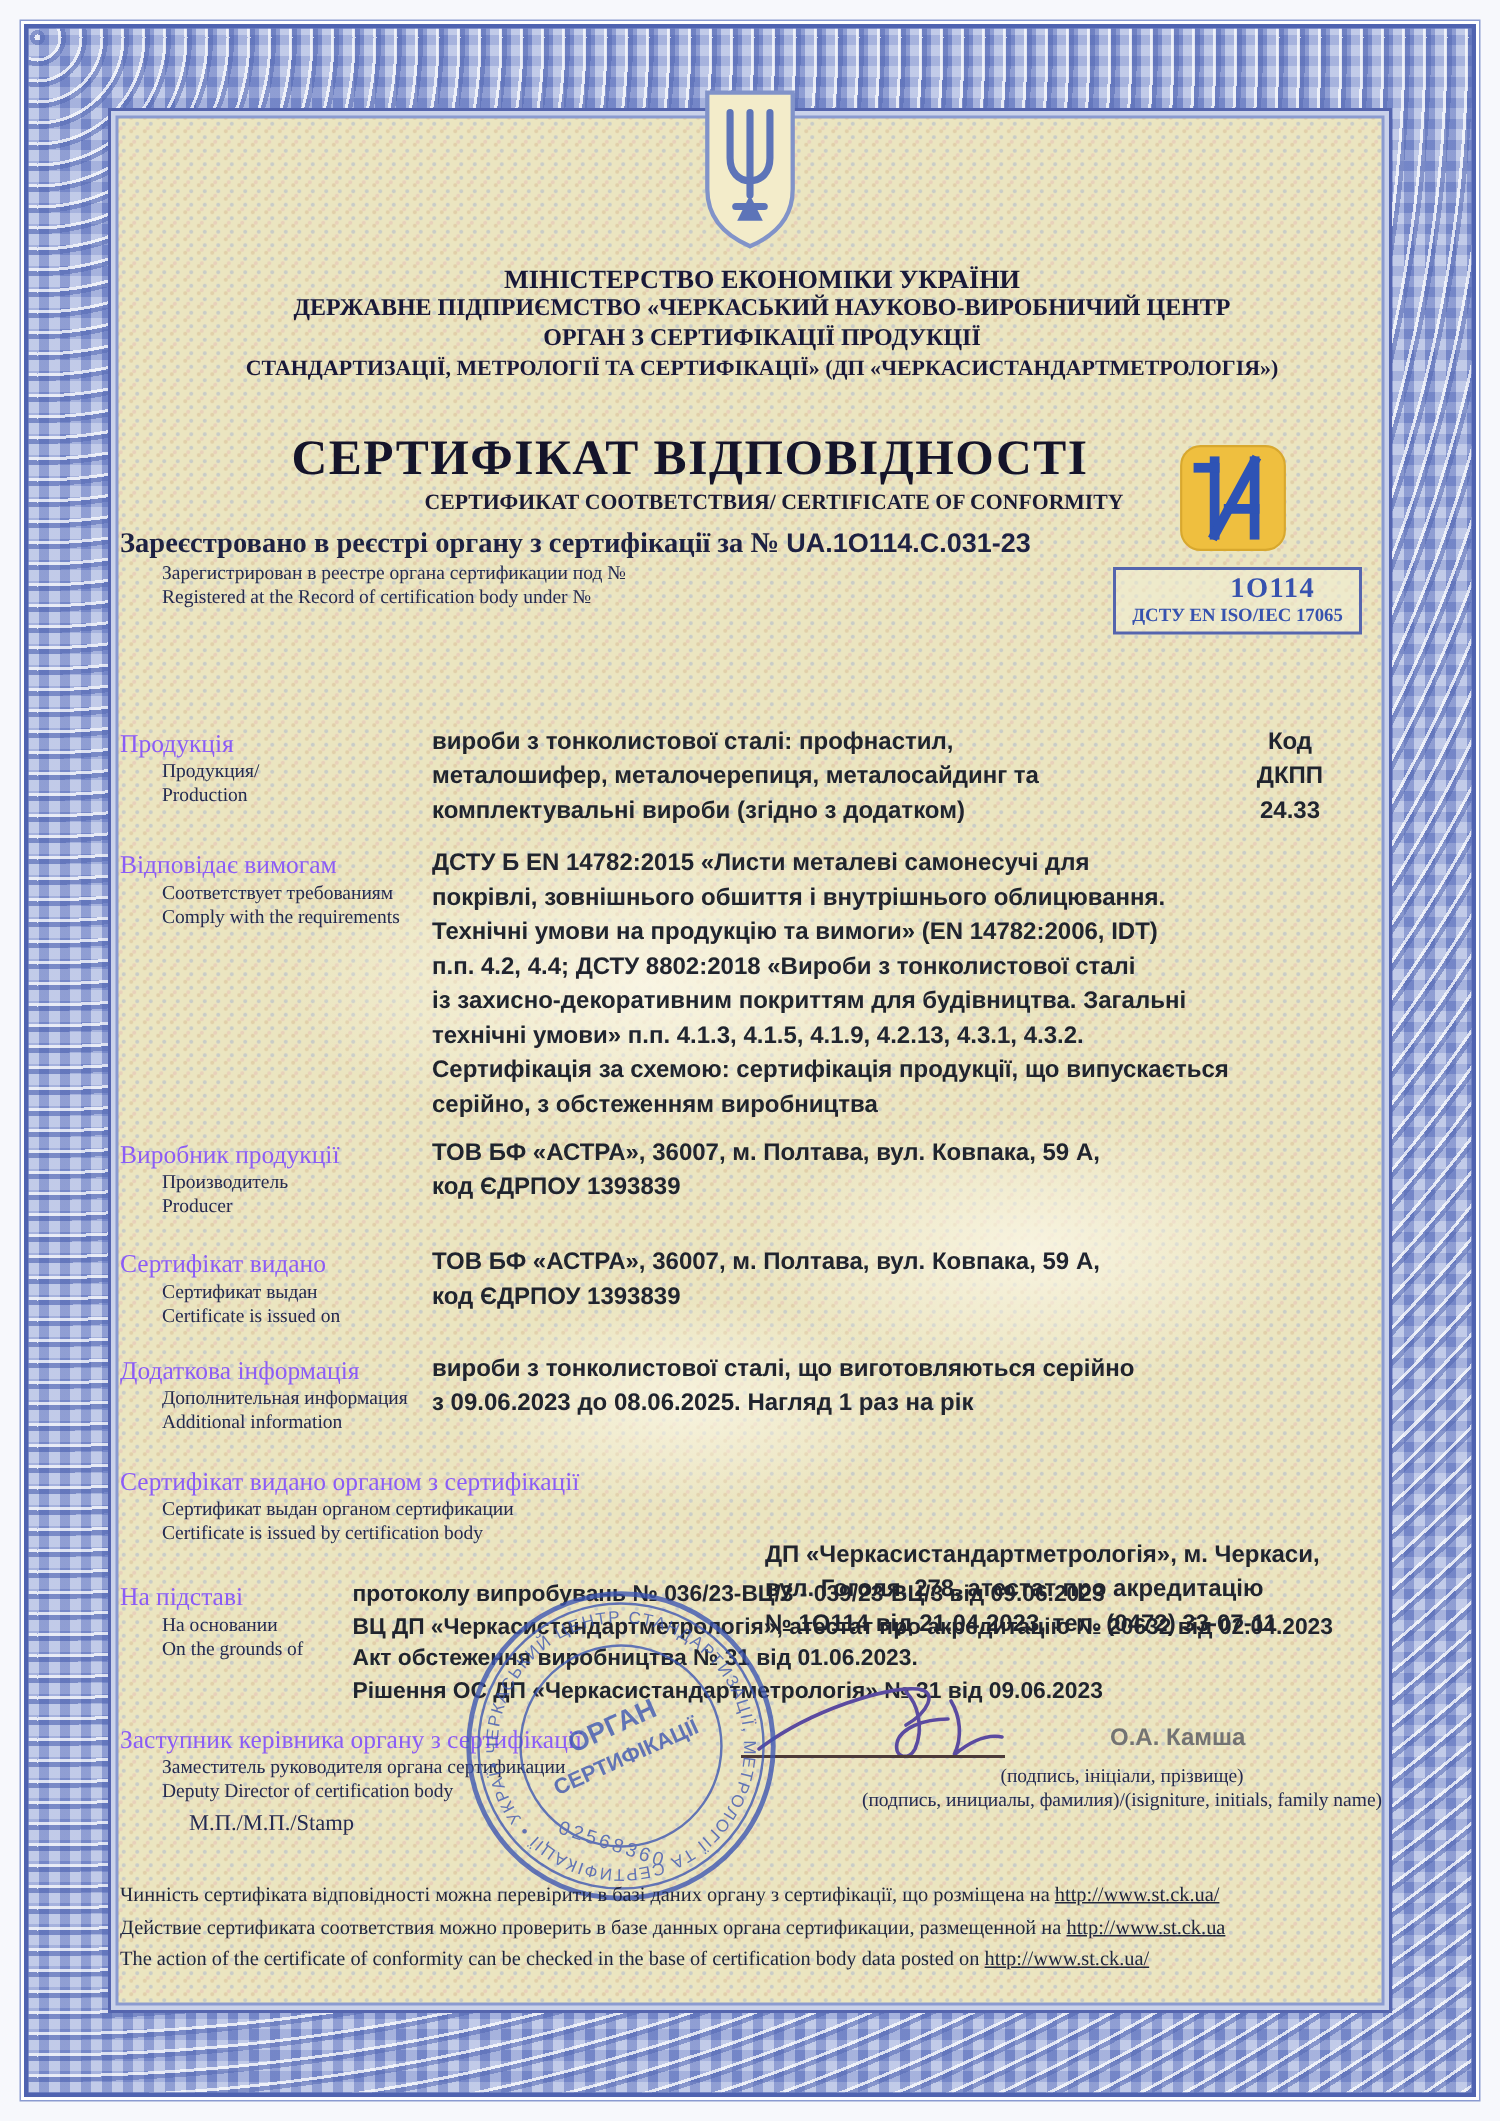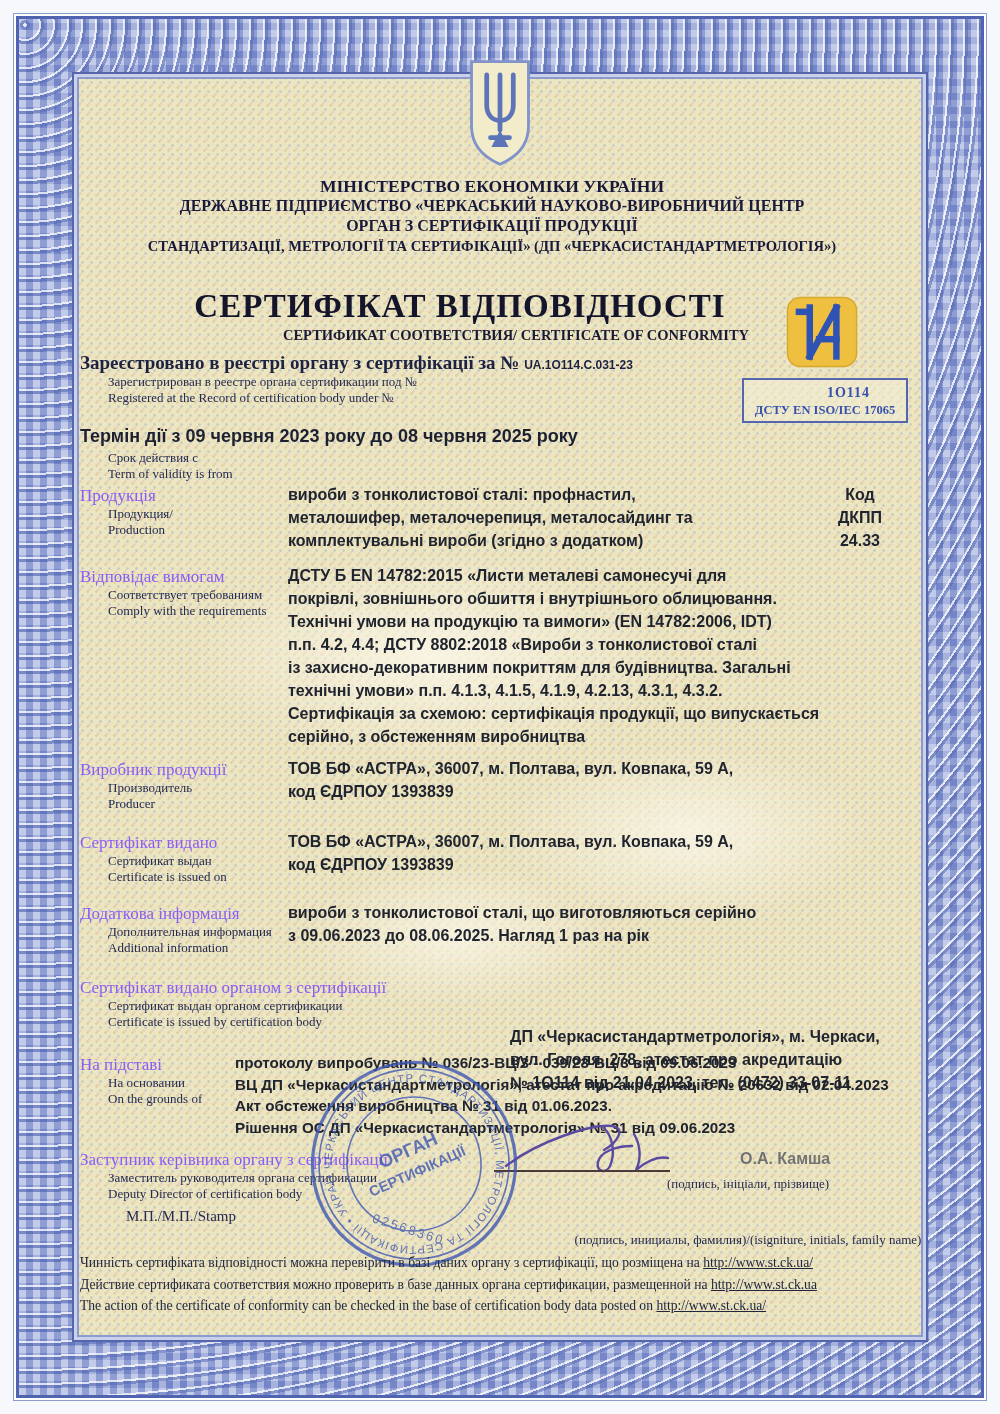--- a/index.html
+++ b/index.html
@@ -30,31 +30,31 @@
       radial-gradient(ellipse 220px 100px at 45% 68%, rgba(250,246,230,.8) 0%, rgba(250,246,230,0) 70%);}
   .abs{position:absolute;}
   .pre{white-space:pre-line;}
   .center{text-align:center;}
   
   .hline{font-weight:bold;color:#181838;line-height:20px;white-space:nowrap;}
   .h1{font-size:17.5px;} .h2{font-size:16px;} .h3{font-size:14.6px;} .h4{font-size:16px;}
   .title{font-size:33px;font-weight:bold;letter-spacing:1px;color:#14142a;}
   .subtitle{font-size:14.5px;font-weight:bold;color:#1a1a34;}
   .reg-bold{font-size:19px;font-weight:bold;}
-  .reg-num{font-family:"Liberation Sans",sans-serif;font-size:12px;font-weight:bold;}
+  .reg-num{font-family:"Liberation Sans",sans-serif;font-size:18px;font-weight:bold;}
   .cap{font-size:13px;line-height:16px;color:#242a50;padding-left:28px;}
   .val-bold{font-family:"Liberation Sans",sans-serif;font-size:18px;font-weight:bold;color:#1c2030;}
   .lbl{font-size:17px;font-weight:normal;color:#8b5cf6;}
   .body-b{font-family:"Liberation Sans",sans-serif;font-size:16px;font-weight:bold;line-height:23px;color:#20242e;}
   .grounds-b{font-family:"Liberation Sans",sans-serif;font-size:15.2px;font-weight:bold;line-height:21.5px;color:#20242e;}
   .foot{font-size:13.6px;line-height:21.5px;white-space:nowrap;color:#20263d;}
   .sig-name{font-family:"Liberation Sans",sans-serif;font-size:16px;font-weight:bold;color:#737373;}
   .accr-box{border:2px solid #5565ae;text-align:center;color:#3752ae;font-weight:bold;
             background:rgba(240,236,210,.6);padding:3px 0;}
-  .accr-box .c1{font-size:14px;line-height:20px;letter-spacing:1px;padding-left:47px;}
+  .accr-box .c1{font-size:19px;line-height:20px;letter-spacing:1px;padding-left:47px;}
   .accr-box .c2{font-size:12.5px;line-height:15px;}
   .sig-line{border-bottom:2px solid #4c3a38;}
   .stamp-wrap{opacity:.78;transform:rotate(-10deg);}
 </style>
 </head>
 <body>
 
 <div class="page">
   <div class="frame"></div>
   <div class="content"></div>
@@ -64,21 +64,21 @@
     <path d="M20,6 H80 V74 C80,97 64,108 50,114 C36,108 20,97 20,74 Z" fill="#f3ecca" stroke="#8193c9" stroke-width="3"></path>
     <g fill="none" stroke="#5d74b8" stroke-width="5" stroke-linecap="round">
       <path d="M50,20 V78"></path>
       <path d="M36,20 V52 C36,62 42,68 50,68"></path>
       <path d="M64,20 V52 C64,62 58,68 50,68"></path>
       <path d="M40,86 H60"></path>
     </g>
     <path d="M50,78 L41,96 H59 Z" fill="#5d74b8"></path>
   </svg>
 
-  <div class="abs center" style="left:72px;top:176px;width:840px;">
+  <div class="abs center" style="left:88px;top:176px;width:840px;">
     <div class="hline h1">МІНІСТЕРСТВО ЕКОНОМІКИ УКРАЇНИ</div>
     <div class="hline h2">ДЕРЖАВНЕ ПІДПРИЄМСТВО «ЧЕРКАСЬКИЙ НАУКОВО-ВИРОБНИЧИЙ ЦЕНТР</div>
     <div class="hline h4">ОРГАН З СЕРТИФІКАЦІЇ ПРОДУКЦІЇ</div>
     <div class="hline h3">СТАНДАРТИЗАЦІЇ, МЕТРОЛОГІЇ ТА СЕРТИФІКАЦІЇ» (ДП «ЧЕРКАСИСТАНДАРТМЕТРОЛОГІЯ»)</div>
   </div>
 
   <div class="abs center title" style="left:80px;top:288px;width:760px;">СЕРТИФІКАТ ВІДПОВІДНОСТІ</div>
   <div class="abs center subtitle" style="left:80px;top:327px;width:872px;">СЕРТИФИКАТ СООТВЕТСТВИЯ/ CERTIFICATE OF CONFORMITY</div>
 
   <svg class="abs" style="left:786px;top:296px;" width="72" height="72" viewBox="0 0 100 100">
@@ -97,25 +97,20 @@
   </div>
 
   <div class="abs" style="left:80px;top:352px;width:680px;">
     <div>
       <span class="reg-bold">Зареєстровано в реєстрі органу з сертифікації за № </span><span class="reg-num">UA.1О114.С.031-23</span>
     </div>
     <div class="cap">Зарегистрирован в реестре органа сертификации под №</div>
     <div class="cap">Registered at the Record of certification body under №</div>
   </div>
 
-  <div class="abs" style="left:80px;top:426px;width:760px;">
-    <div class="val-bold">Термін дії з 09 червня 2023 року  до  08 червня 2025 року</div>
-    <div class="cap" style="margin-top:3px;">Срок действия с</div>
-    <div class="cap">Term of validity is from</div>
-  </div>
 
   <div class="abs" style="left:80px;top:486px;width:200px;">
     <div class="lbl">Продукція</div>
     <div class="cap">Продукция/</div>
     <div class="cap">Production</div>
   </div>
   <div class="abs body-b pre" style="left:288px;top:483px;width:520px;">вироби з тонколистової сталі: профнастил,
 металошифер, металочерепиця, металосайдинг та
 комплектувальні вироби (згідно з додатком)</div>
   <div class="abs body-b pre center" style="left:812px;top:483px;width:96px;">Код
@@ -189,21 +184,21 @@
   <svg class="abs" style="left:500px;top:1116px;" width="175" height="62" viewBox="0 0 175 62">
     <g fill="none" stroke="#5a4aa0" stroke-width="2.4" stroke-linecap="round">
       <path d="M6,50 C40,24 92,8 112,10 C126,12 118,26 104,34"></path>
       <path d="M104,12 C112,20 116,36 110,50 C106,58 96,56 98,46 C100,36 116,30 132,30"></path>
       <path d="M134,18 C140,28 142,42 136,54 C148,44 158,40 168,42"></path>
     </g>
   </svg>
   <div class="abs sig-line" style="left:494px;top:1148px;width:176px;height:22px;"></div>
   <div class="abs sig-name" style="left:740px;top:1150px;width:200px;">О.А. Камша</div>
   <div class="abs cap center" style="left:500px;top:1176px;width:440px;">(подпись, ініціали, прізвище)</div>
-  <div class="abs cap center" style="left:470px;top:1232px;width:500px;">(подпись, инициалы, фамилия)/(isigniture, initials, family name)</div>
+  <div class="abs cap center" style="left:470px;top:1192px;width:500px;">(подпись, инициалы, фамилия)/(isigniture, initials, family name)</div>
 
   <svg class="abs stamp-wrap" style="left:306px;top:1056px;" width="216" height="216" viewBox="0 0 200 200">
     <defs>
       <path id="ringPath" d="M100,100 m-76,0 a76,76 0 1,1 152,0 a76,76 0 1,1 -152,0"></path>
     </defs>
     <circle cx="100" cy="100" r="94" fill="none" stroke="#3b55b2" stroke-width="3"></circle>
     <circle cx="100" cy="100" r="88" fill="none" stroke="#3b55b2" stroke-width="1.5"></circle>
     <circle cx="100" cy="100" r="62" fill="none" stroke="#3b55b2" stroke-width="1.5"></circle>
     <text font-size="10.5" font-family="Liberation Sans, sans-serif" fill="#3b55b2" letter-spacing="1">
       <textPath href="#ringPath">• ЧЕРКАСЬКИЙ ЦЕНТР СТАНДАРТИЗАЦІЇ, МЕТРОЛОГІЇ ТА СЕРТИФІКАЦІЇ • УКРАЇНА • ЧЕРКАСИ</textPath>

